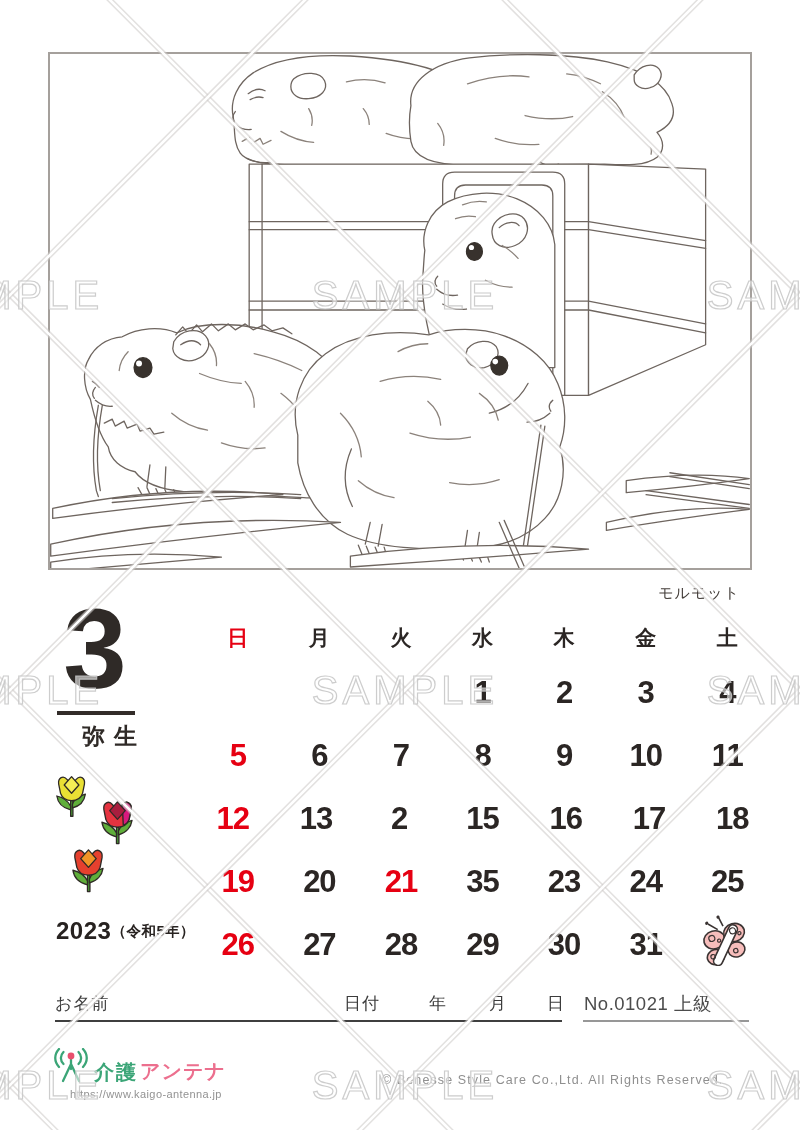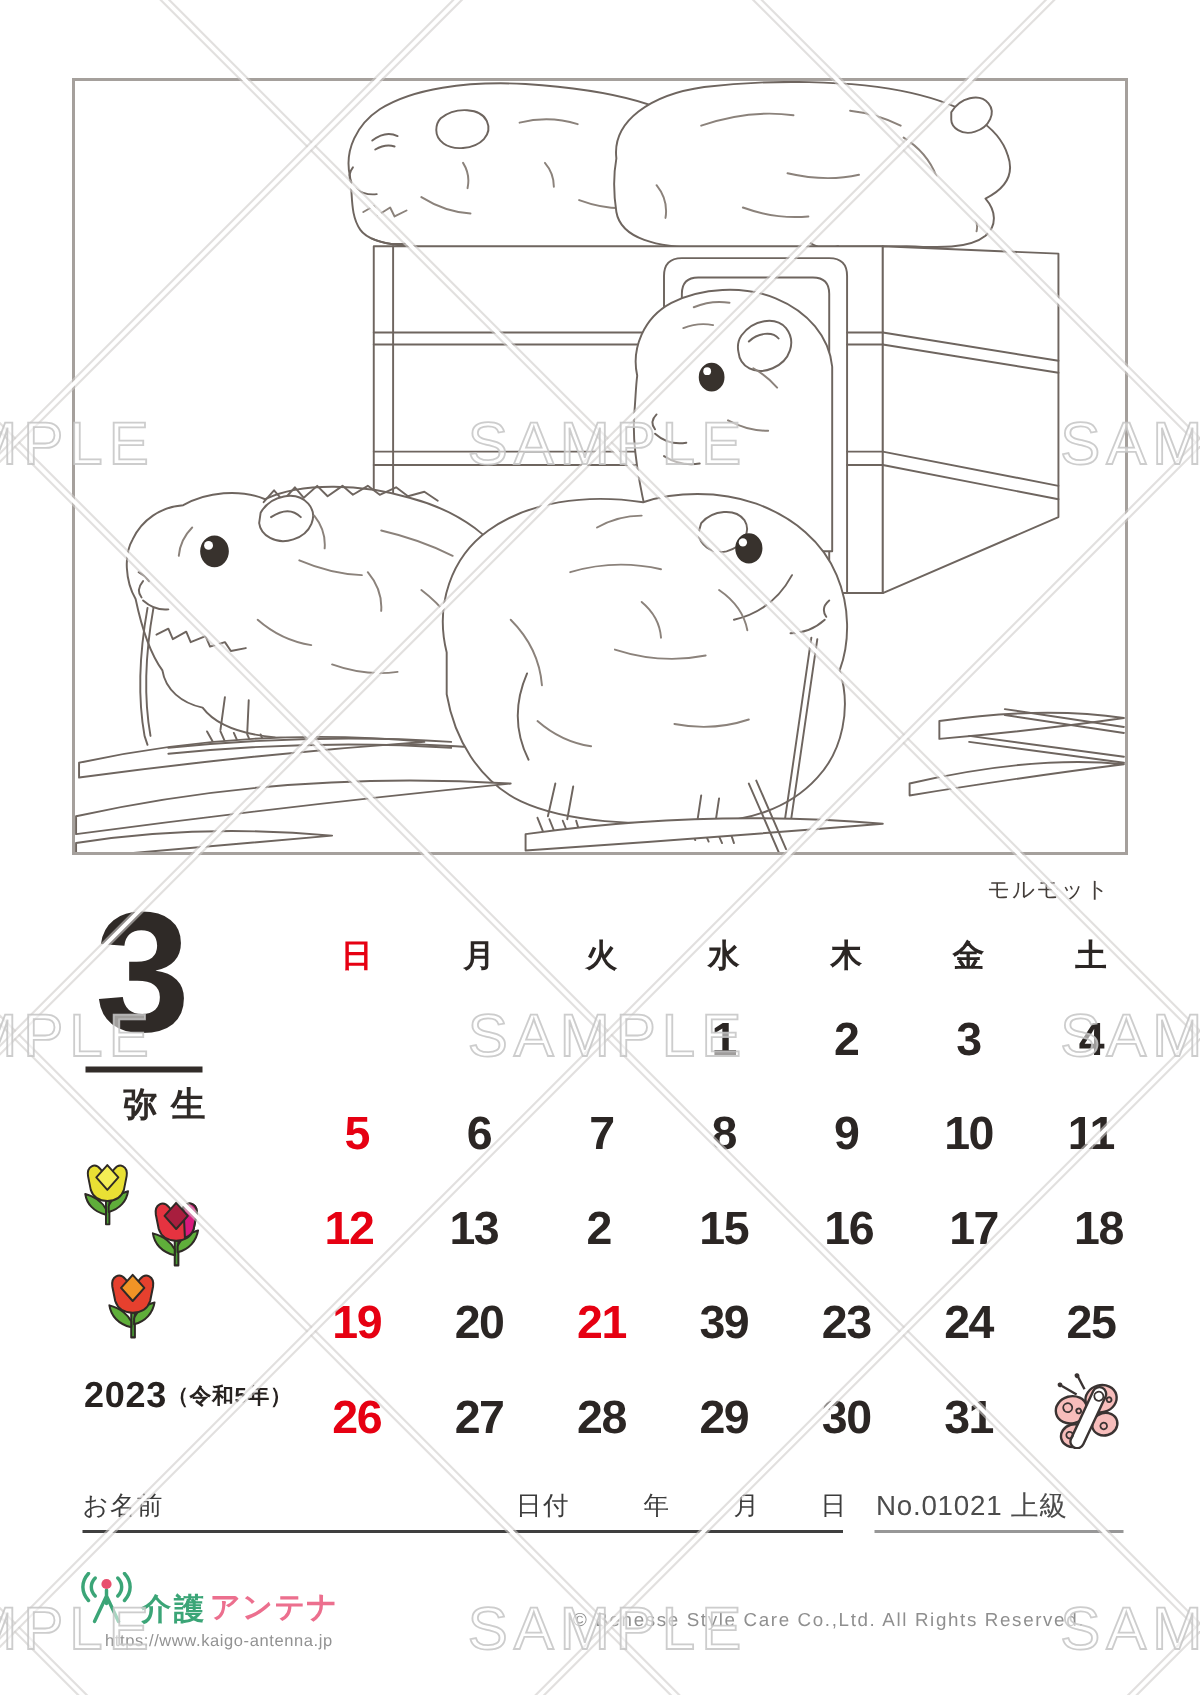--- a/index.html
+++ b/index.html
@@ -176,21 +176,21 @@
         <div class="dcell">2</div>
         <div class="dcell">15</div>
         <div class="dcell">16</div>
         <div class="dcell">17</div>
         <div class="dcell">18</div>
       </div>
       <div class="grid-row" style="top: 862px;">
         <div class="dcell red">19</div>
         <div class="dcell">20</div>
         <div class="dcell red">21</div>
-        <div class="dcell">39</div>
+        <div class="dcell">35</div>
         <div class="dcell">23</div>
         <div class="dcell">24</div>
         <div class="dcell">25</div>
       </div>
       <div class="grid-row" style="top: 925px;">
         <div class="dcell red">26</div>
         <div class="dcell">27</div>
         <div class="dcell">28</div>
         <div class="dcell">29</div>
         <div class="dcell">30</div>

